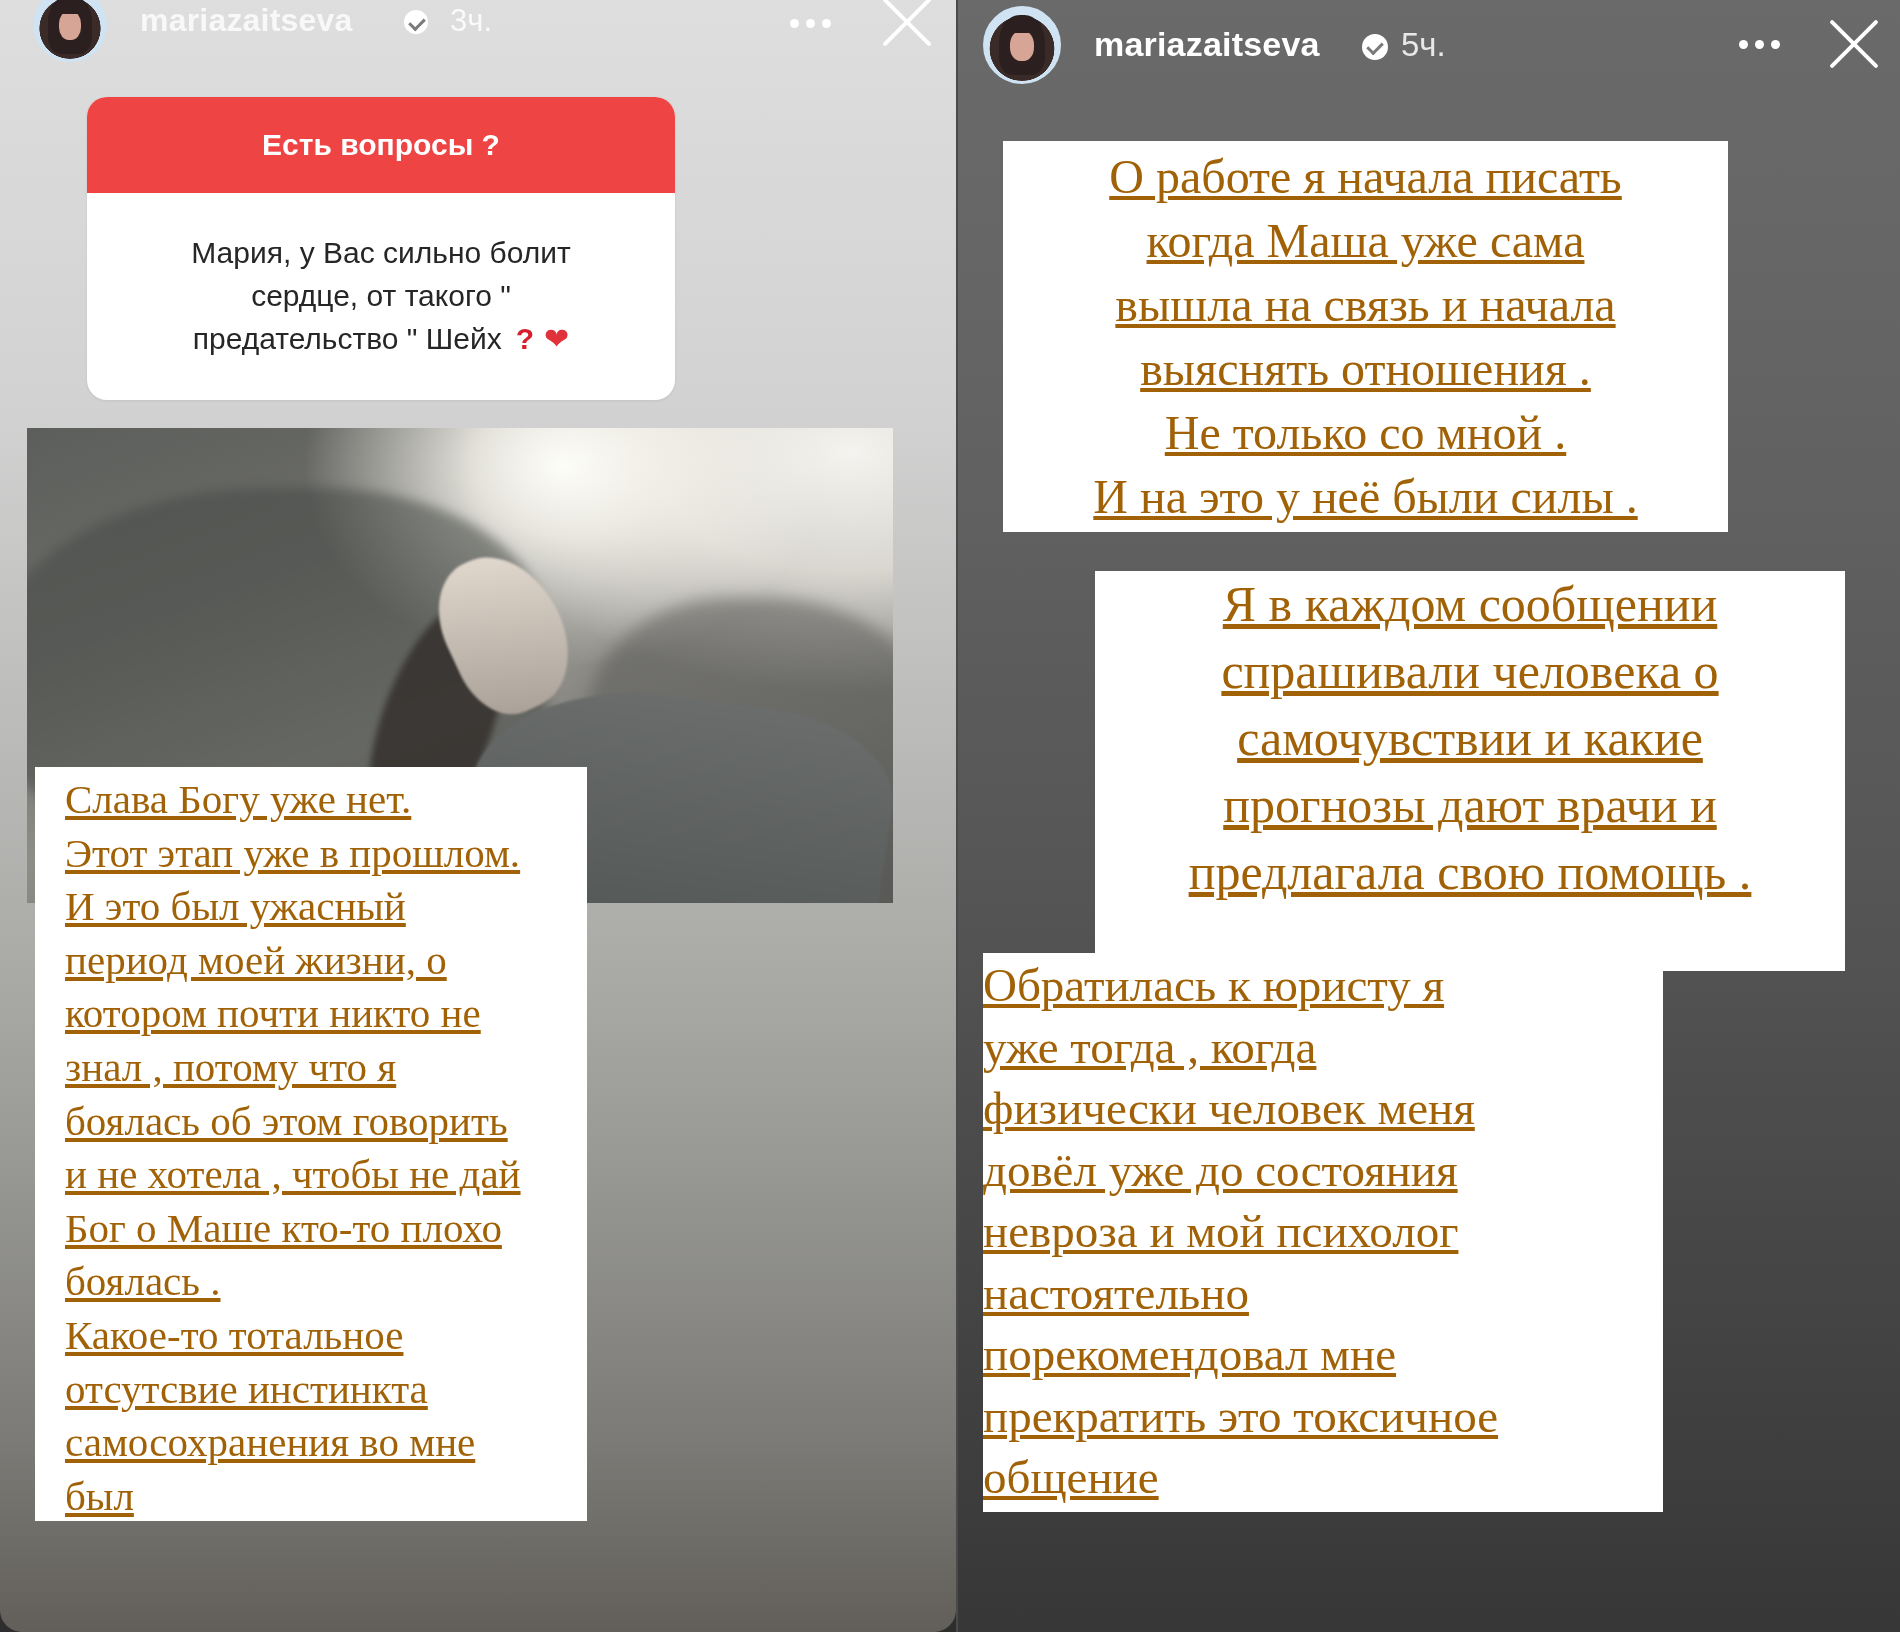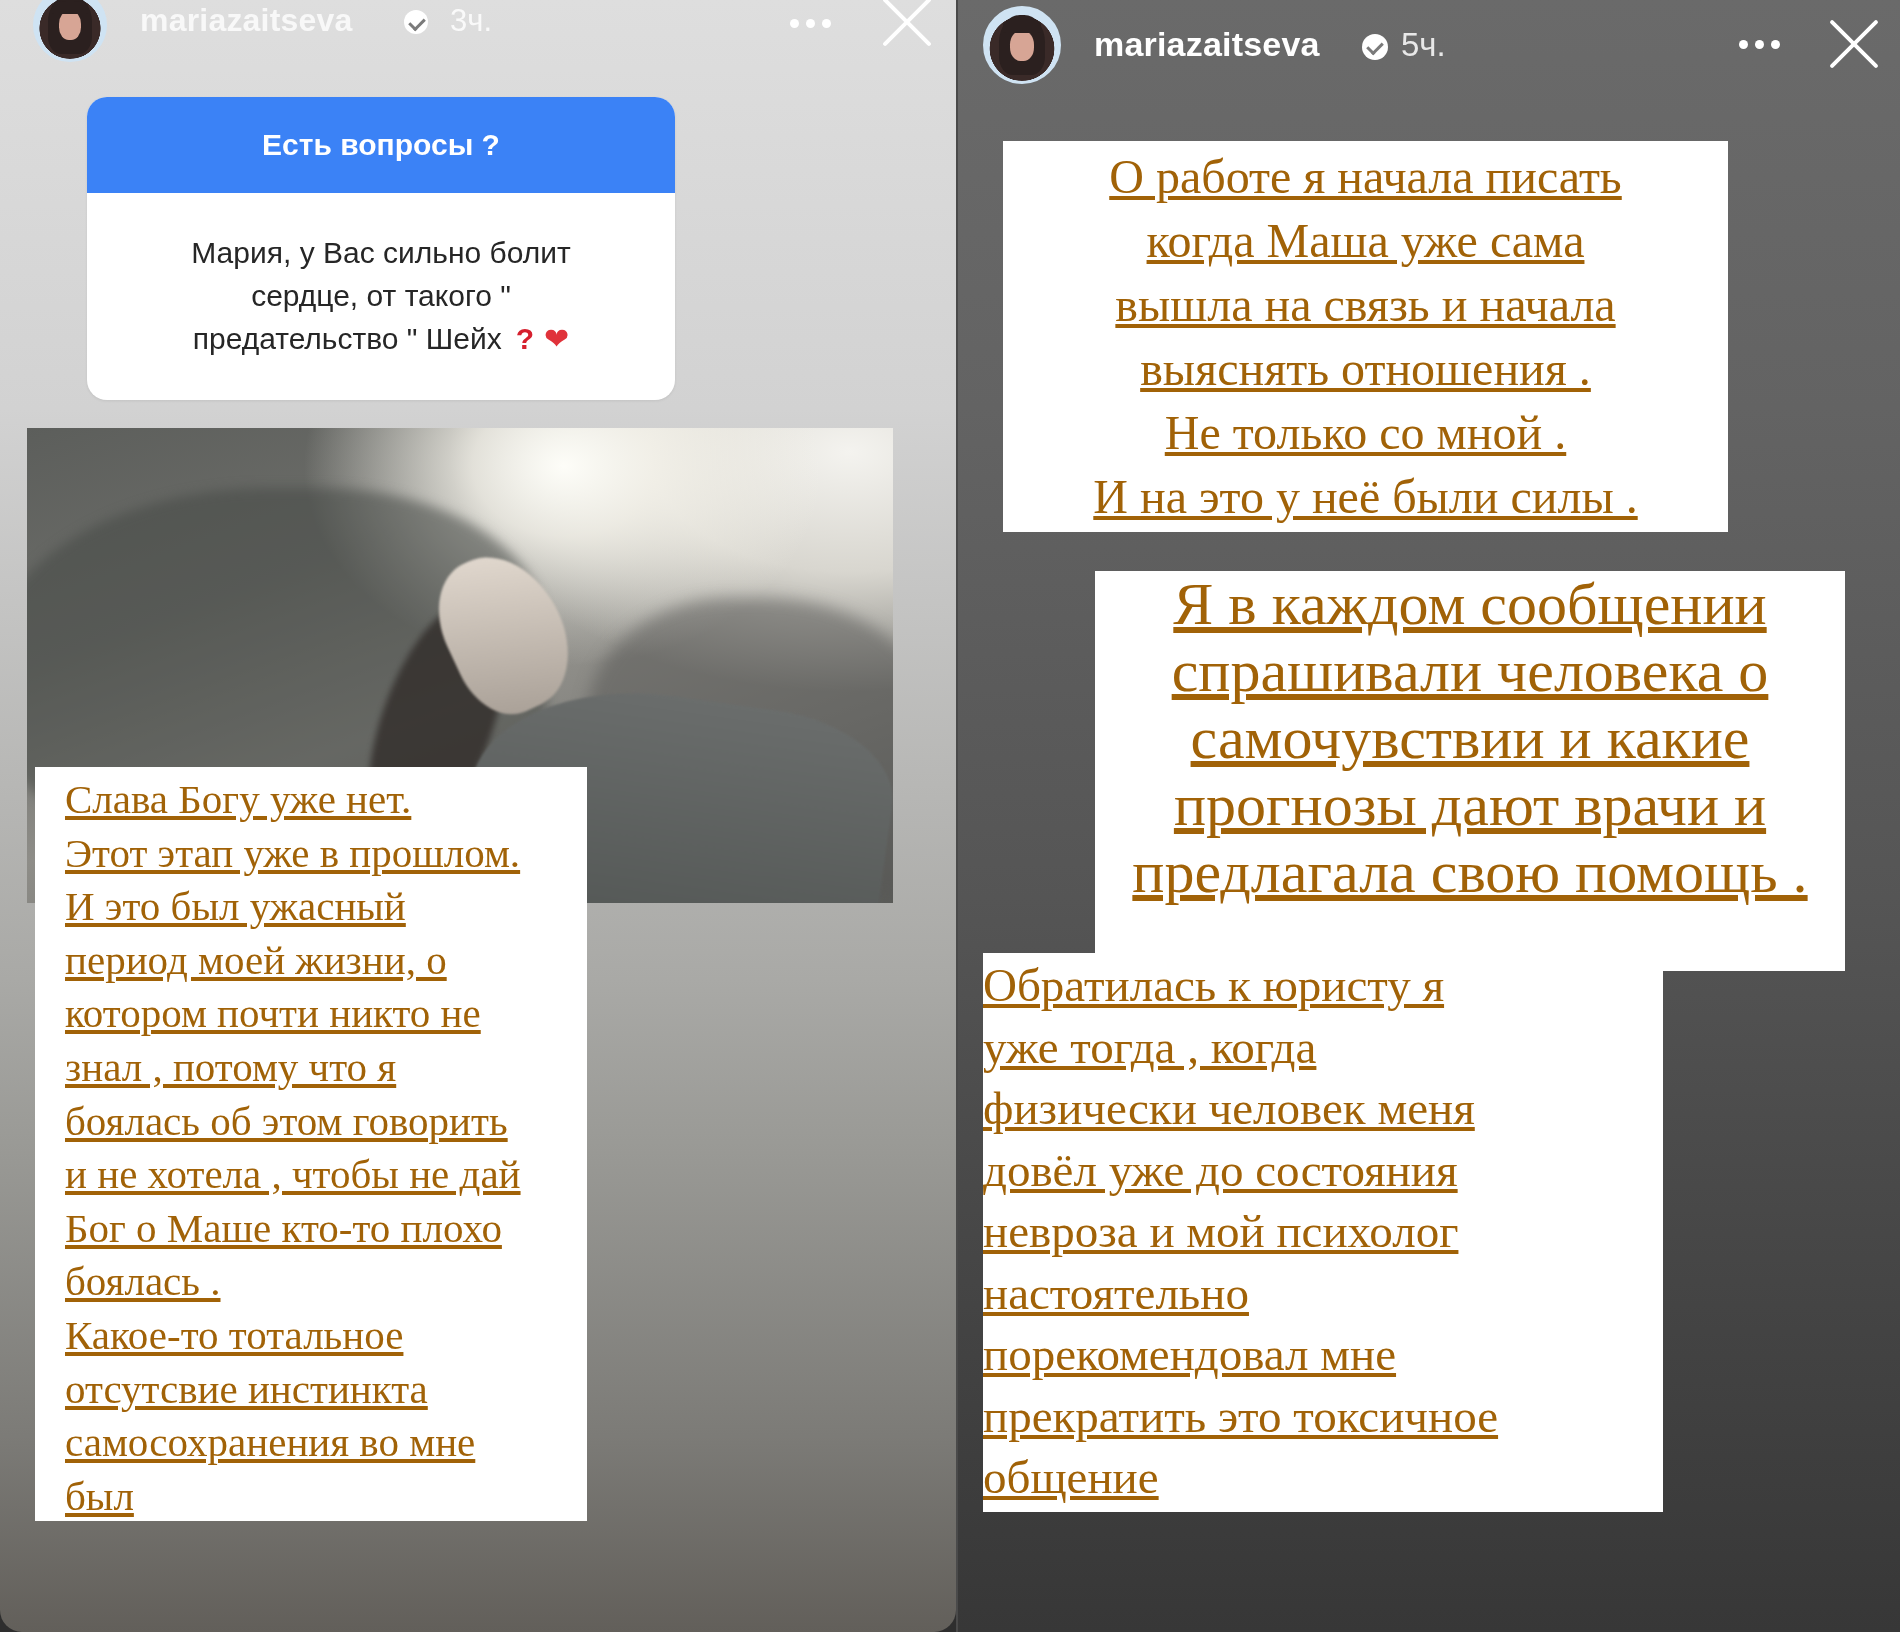--- a/index.html
+++ b/index.html
@@ -43,21 +43,21 @@
   .close-icon::before { transform: translate(-50%, -50%) rotate(45deg); }
   .close-icon::after { transform: translate(-50%, -50%) rotate(-45deg); }
 
   
   .question-box {
     position: absolute; left: 87px; top: 97px; width: 588px; height: 303px;
     border-radius: 20px; background: #ffffff; overflow: hidden;
     box-shadow: 0 1px 3px rgba(0,0,0,0.08);
   }
   .question-header {
-    height: 96px; background: #3b82f6; color: #ffffff;
+    height: 96px; background: #ef4444; color: #ffffff;
     display: flex; align-items: center; justify-content: center;
     font-size: 30px; font-weight: bold;
   }
   .question-body {
     padding: 38px 40px 0; text-align: center; color: #262626;
     font-size: 30px; line-height: 43px;
   }
   .question-body .line { display: block; }
   .qmark { color: #d6202e; font-weight: bold; margin-left: 14px; }
   .heart { color: #e0323a; margin-left: 10px; }
@@ -85,21 +85,21 @@
   #left-text {
     left: 35px; top: 767px; width: 552px; height: 754px;
     padding: 6px 14px 0 30px; font-size: 41px; line-height: 53.6px; text-align: left;
   }
   #right-text-1 {
     left: 1003px; top: 141px; width: 725px; height: 391px;
     padding-top: 4px; font-size: 48px; line-height: 64px; text-align: center;
   }
   #right-text-2 {
     left: 1095px; top: 571px; width: 750px; height: 400px;
-    padding-top: 0px; font-size: 60px; line-height: 67px; text-align: center;
+    padding-top: 0px; font-size: 50px; line-height: 67px; text-align: center;
   }
   #right-text-3 {
     left: 983px; top: 953px; width: 680px; height: 559px;
     padding-top: 2px; font-size: 47px; line-height: 61.5px; text-align: left;
   }
 </style>
 </head>
 <body>
 
 <div class="story" id="story-left">

